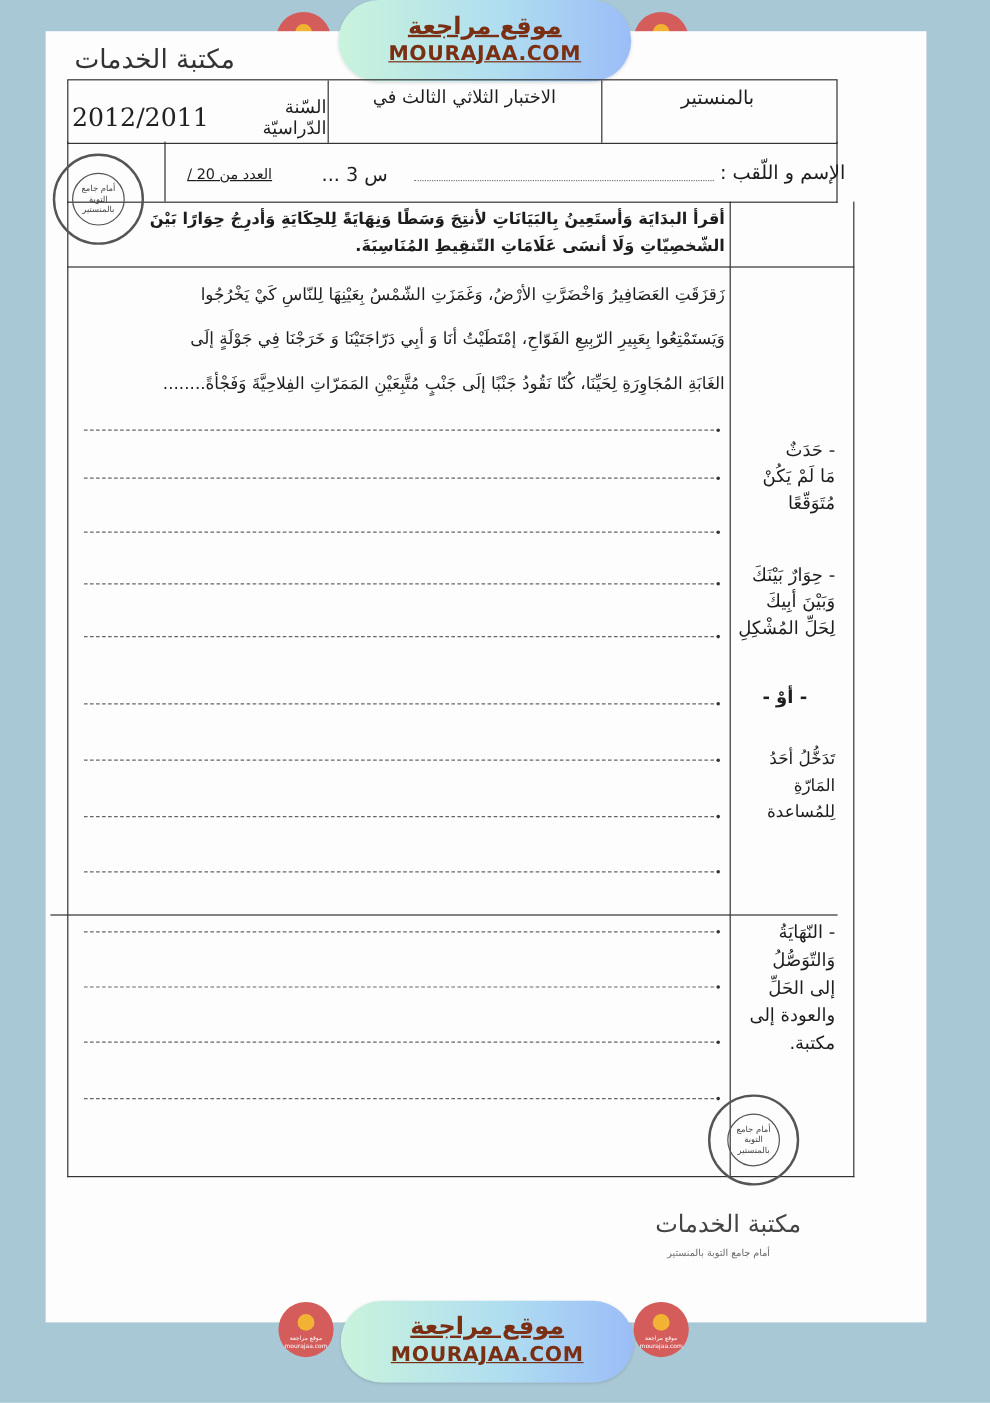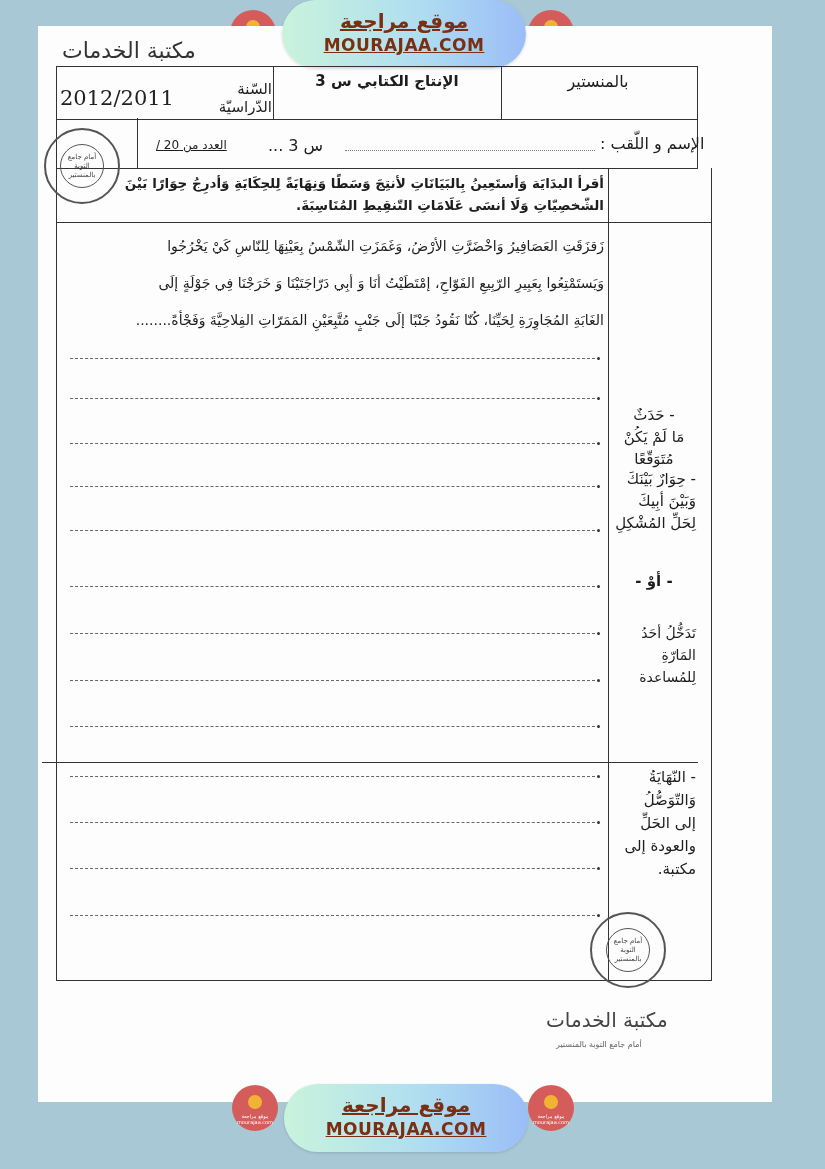--- a/index.html
+++ b/index.html
@@ -80,21 +80,21 @@
 <div class="abs ar" style="left:62px;top:38px;font-size:22px;color:#333;font-weight:normal;">مكتبة الخدمات</div>
 
 <div class="hdr">
   <div class="c" style="left:216px;"></div>
   <div class="c" style="left:444px;"></div>
 </div>
 <div class="abs ar" style="left:502px;top:70px;width:192px;text-align:center;font-size:16px;line-height:23px;">
   <div>بالمنستير</div>
 </div>
 <div class="abs ar" style="left:274px;top:70px;width:226px;text-align:center;font-size:15px;line-height:23px;">
-  <div style="font-weight:bold;">الإنتاج الكتابي س 3</div>
+  <div>الاختبار الثلاثي الثالث في</div>
 </div>
 <div class="abs" style="left:60px;top:80px;width:212px;display:flex;flex-direction:row-reverse;align-items:center;justify-content:center;gap:6px;">
   <span class="ar" style="font-size:15px;">السّنة الدّراسيّة</span>
   <span style="font-family:'DejaVu Serif',serif;font-size:21px;color:#222;">2012/2011</span>
 </div>
 
 <div class="name-row">
   <div class="c" style="left:80px;"></div>
 </div>
 <div class="abs ar" style="left:600px;top:134px;font-size:16px;">الإسم و اللّقب :</div>
@@ -139,21 +139,21 @@
 
 <div class="wline" style="top:776px;"></div>
 <div class="wdot" style="top:775px;"></div>
 <div class="wline" style="top:822px;"></div>
 <div class="wdot" style="top:821px;"></div>
 <div class="wline" style="top:868px;"></div>
 <div class="wdot" style="top:867px;"></div>
 <div class="wline" style="top:915px;"></div>
 <div class="wdot" style="top:914px;"></div>
 
-<div class="abs ar" style="left:612px;top:404px;width:84px;font-size:15px;line-height:22px;text-align:center;">
+<div class="abs ar" style="left:612px;top:364px;width:84px;font-size:15px;line-height:22px;text-align:right;">
   <div>- حَدَثٌ</div>
   <div>مَا لَمْ يَكُنْ</div>
   <div>مُتَوَقّعًا</div>
 </div>
 <div class="abs ar" style="left:612px;top:468px;width:84px;font-size:15px;line-height:22px;text-align:right;">
   <div>- حِوَارٌ بَيْنَكَ</div>
   <div>وَبَيْنَ أبِيكَ</div>
   <div>لِحَلِّ المُشْكِلِ</div>
 </div>
 <div class="abs ar" style="left:612px;top:572px;width:84px;font-size:15px;text-align:center;font-weight:bold;">- أوْ -</div>

